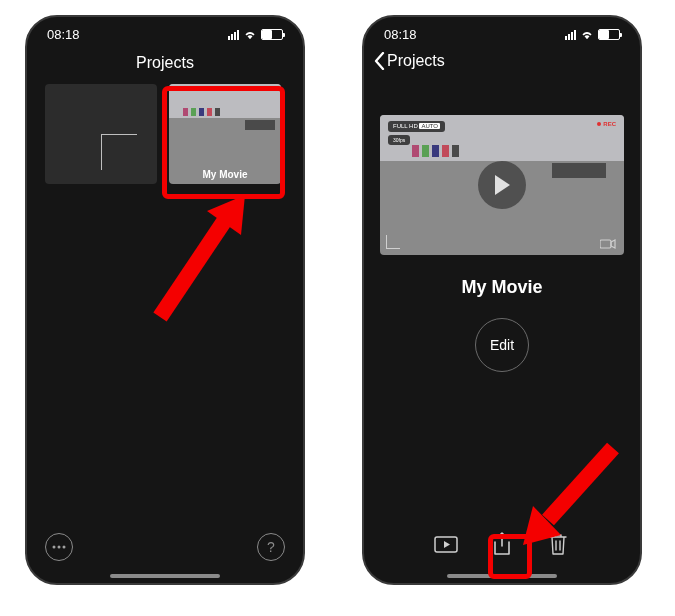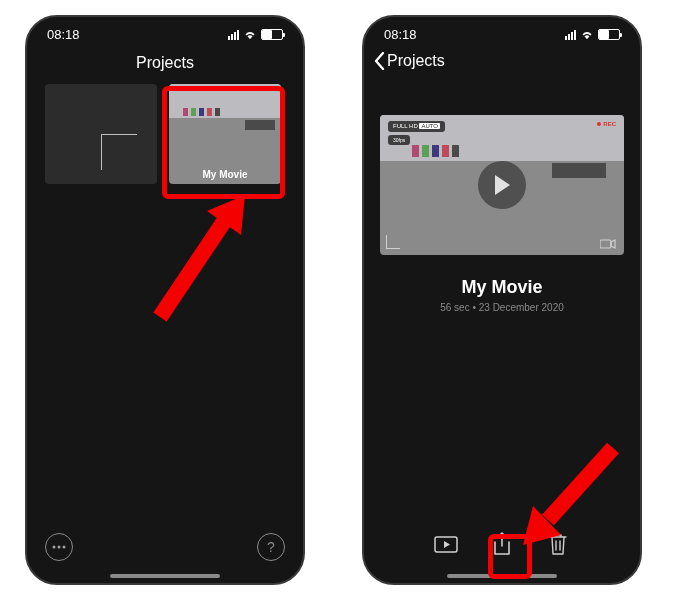--- a/index.html
+++ b/index.html
@@ -167,21 +167,23 @@
           <path d="M11 3 L15 1 L15 9 L11 7 Z" fill="none" stroke="#cfcfcf" stroke-width="1.2"></path>
         </svg>
     </span>
     <div class="playcirc">
       <svg width="20" height="22" viewBox="0 0 20 22">
           <path d="M3 1 L18 11 L3 21 Z" fill="#e0e0e0"></path>
         </svg>
     </div>
   </div>
   <div class="movtitle">My Movie</div>
-  <div class="movmeta">56 sec • 23 December 2020</div>
+  <div class="editbtn">
+    <span>Edit</span>
+  </div>
   <div class="toolbar">
     <div class="tbtn">
       <svg width="24" height="17" viewBox="0 0 24 17">
           <rect x="1" y="1" width="22" height="15" rx="2" fill="none" stroke="#cfcfcf" stroke-width="1.5"></rect>
           <path d="M10 5 L16 8.5 L10 12 Z" fill="#cfcfcf"></path>
         </svg>
     </div>
     <div class="tbtn">
       <svg width="20" height="24" viewBox="0 0 20 24">
           <path d="M10 1 L10 14 M10 1 L6 5 M10 1 L14 5" stroke="#cfcfcf" stroke-width="1.6" fill="none" stroke-linecap="round"></path>

